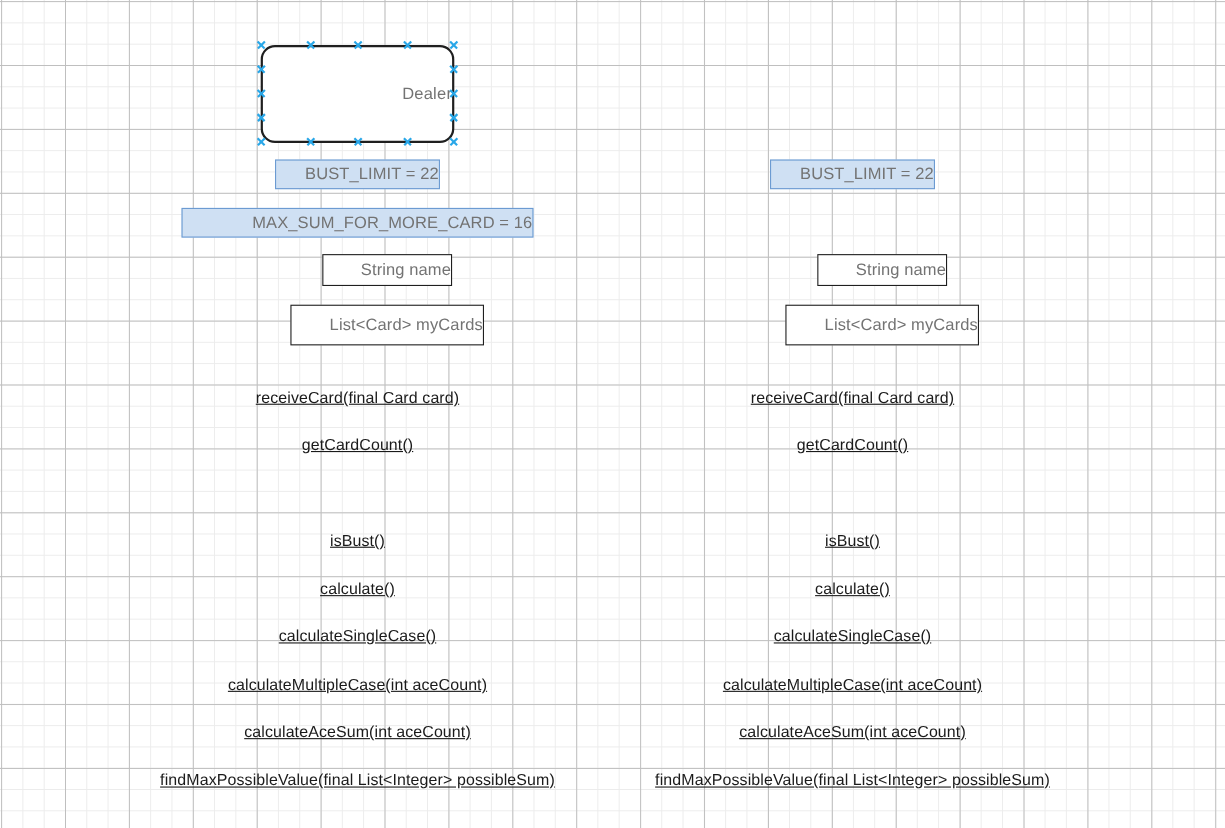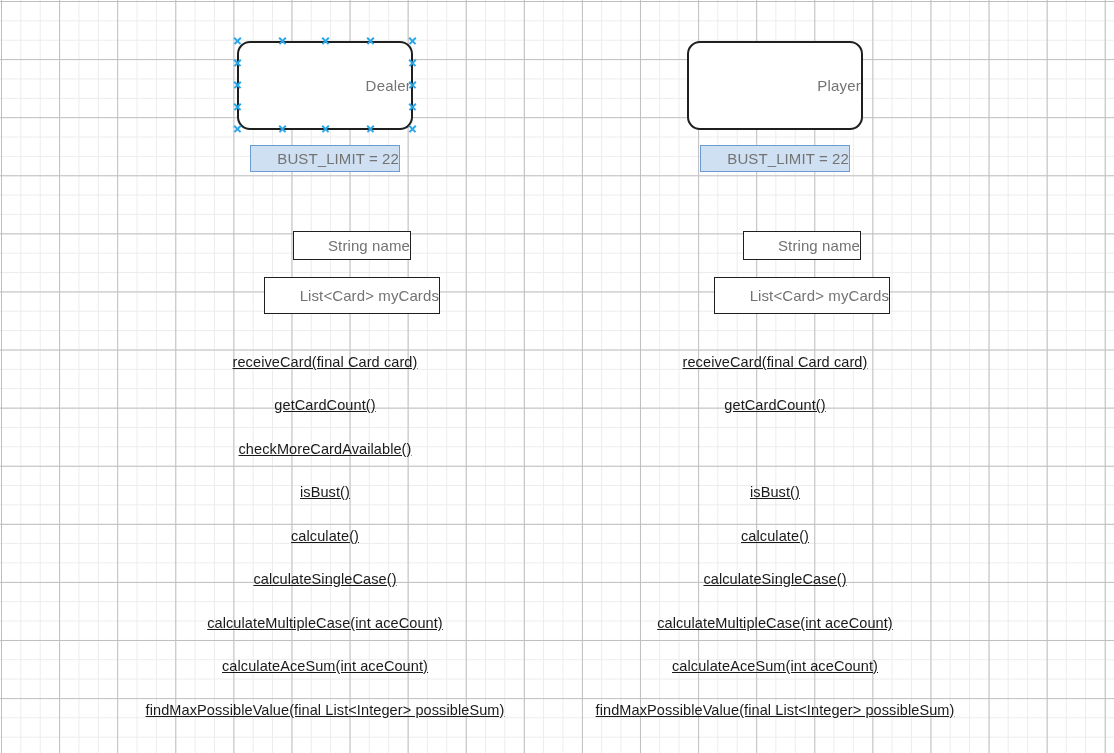--- a/index.html
+++ b/index.html
@@ -129,60 +129,57 @@
   <div class="handle" style="left:233px; top:124px;"></div>
   <div class="handle" style="left:278px; top:124px;"></div>
   <div class="handle" style="left:321px; top:124px;"></div>
   <div class="handle" style="left:366px; top:124px;"></div>
   <div class="handle" style="left:408px; top:124px;"></div>
 
   <div class="node const-box" style="left:250px; top:145px; width:150px; height:27px;">
     <span>BUST_LIMIT = 22</span>
   </div>
 
+  <div class="node const-box" style="left:165px; top:189px; width:320px; height:27px;">
+    <span>MAX_SUM_FOR_MORE_CARD = 16</span>
+  </div>
 
   <div class="node field-box" style="left:266px; top:231px; width:118px; height:29px;">
     <span>String name</span>
   </div>
 
   <div class="node field-box" style="left:237px; top:277px; width:176px; height:37px;">
     <span>List&lt;Card&gt; myCards</span>
   </div>
 
   <div class="method-label" style="left:45px; top:352px; width:560px;">
     <span>receiveCard(final Card card)</span>
   </div>
   <div class="method-label" style="left:45px; top:395px; width:560px;">
     <span>getCardCount()</span>
   </div>
-  <div class="method-label" style="left:45px; top:439px; width:560px;">
-    <span>checkMoreCardAvailable()</span>
-  </div>
   <div class="method-label" style="left:45px; top:482px; width:560px;">
     <span>isBust()</span>
   </div>
   <div class="method-label" style="left:45px; top:526px; width:560px;">
     <span>calculate()</span>
   </div>
   <div class="method-label" style="left:45px; top:569px; width:560px;">
     <span>calculateSingleCase()</span>
   </div>
   <div class="method-label" style="left:45px; top:613px; width:560px;">
     <span>calculateMultipleCase(int aceCount)</span>
   </div>
   <div class="method-label" style="left:45px; top:656px; width:560px;">
     <span>calculateAceSum(int aceCount)</span>
   </div>
   <div class="method-label" style="left:45px; top:700px; width:560px;">
     <span>findMaxPossibleValue(final List&lt;Integer&gt; possibleSum)</span>
   </div>
 
-  <div class="node class-box" style="left:687px; top:41px; width:176px; height:89px;">
-    <span>Player</span>
-  </div>
 
   <div class="node const-box" style="left:700px; top:145px; width:150px; height:27px;">
     <span>BUST_LIMIT = 22</span>
   </div>
 
   <div class="node field-box" style="left:716px; top:231px; width:118px; height:29px;">
     <span>String name</span>
   </div>
 
   <div class="node field-box" style="left:687px; top:277px; width:176px; height:37px;">

